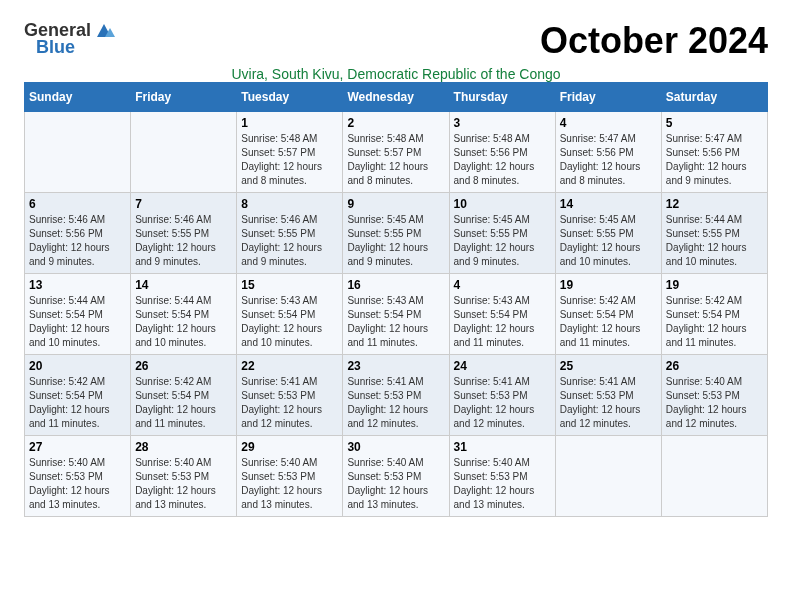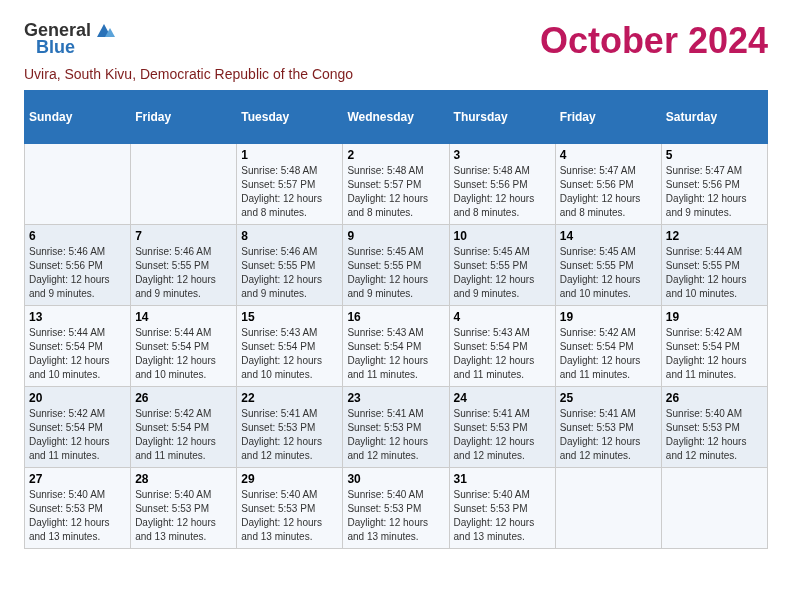--- a/index.html
+++ b/index.html
@@ -27,39 +27,38 @@
       color: #333;
     }
     .logo-text-blue {
       font-size: 18px;
       font-weight: bold;
       color: #2a72b8;
     }
     .month-title {
       font-size: 36px;
       font-weight: bold;
-      color: #be185d;
+      color: #000000;
       text-align: right;
       margin-left: 32px;
     }
     .subtitle {
-      text-align: left;
+      text-align: center;
       font-size: 14px;
-      color: #7f1d1d;
-      margin-bottom: 8px;
+      color: #15803d;
     }
     table {
       width: 100%;
       border-collapse: collapse;
       font-size: 10.5px;
     }
     thead tr th {
       background-color: #2a72b8;
       color: #fff;
-      padding: 19px 4px;
+      padding: 7px 4px;
       text-align: left;
       font-size: 12px;
       font-weight: bold;
       border: 1px solid #2a72b8;
     }
     tbody tr td {
       border: 1px solid #ccc;
       padding: 4px 4px;
       vertical-align: top;
       width: calc(100% / 7);

